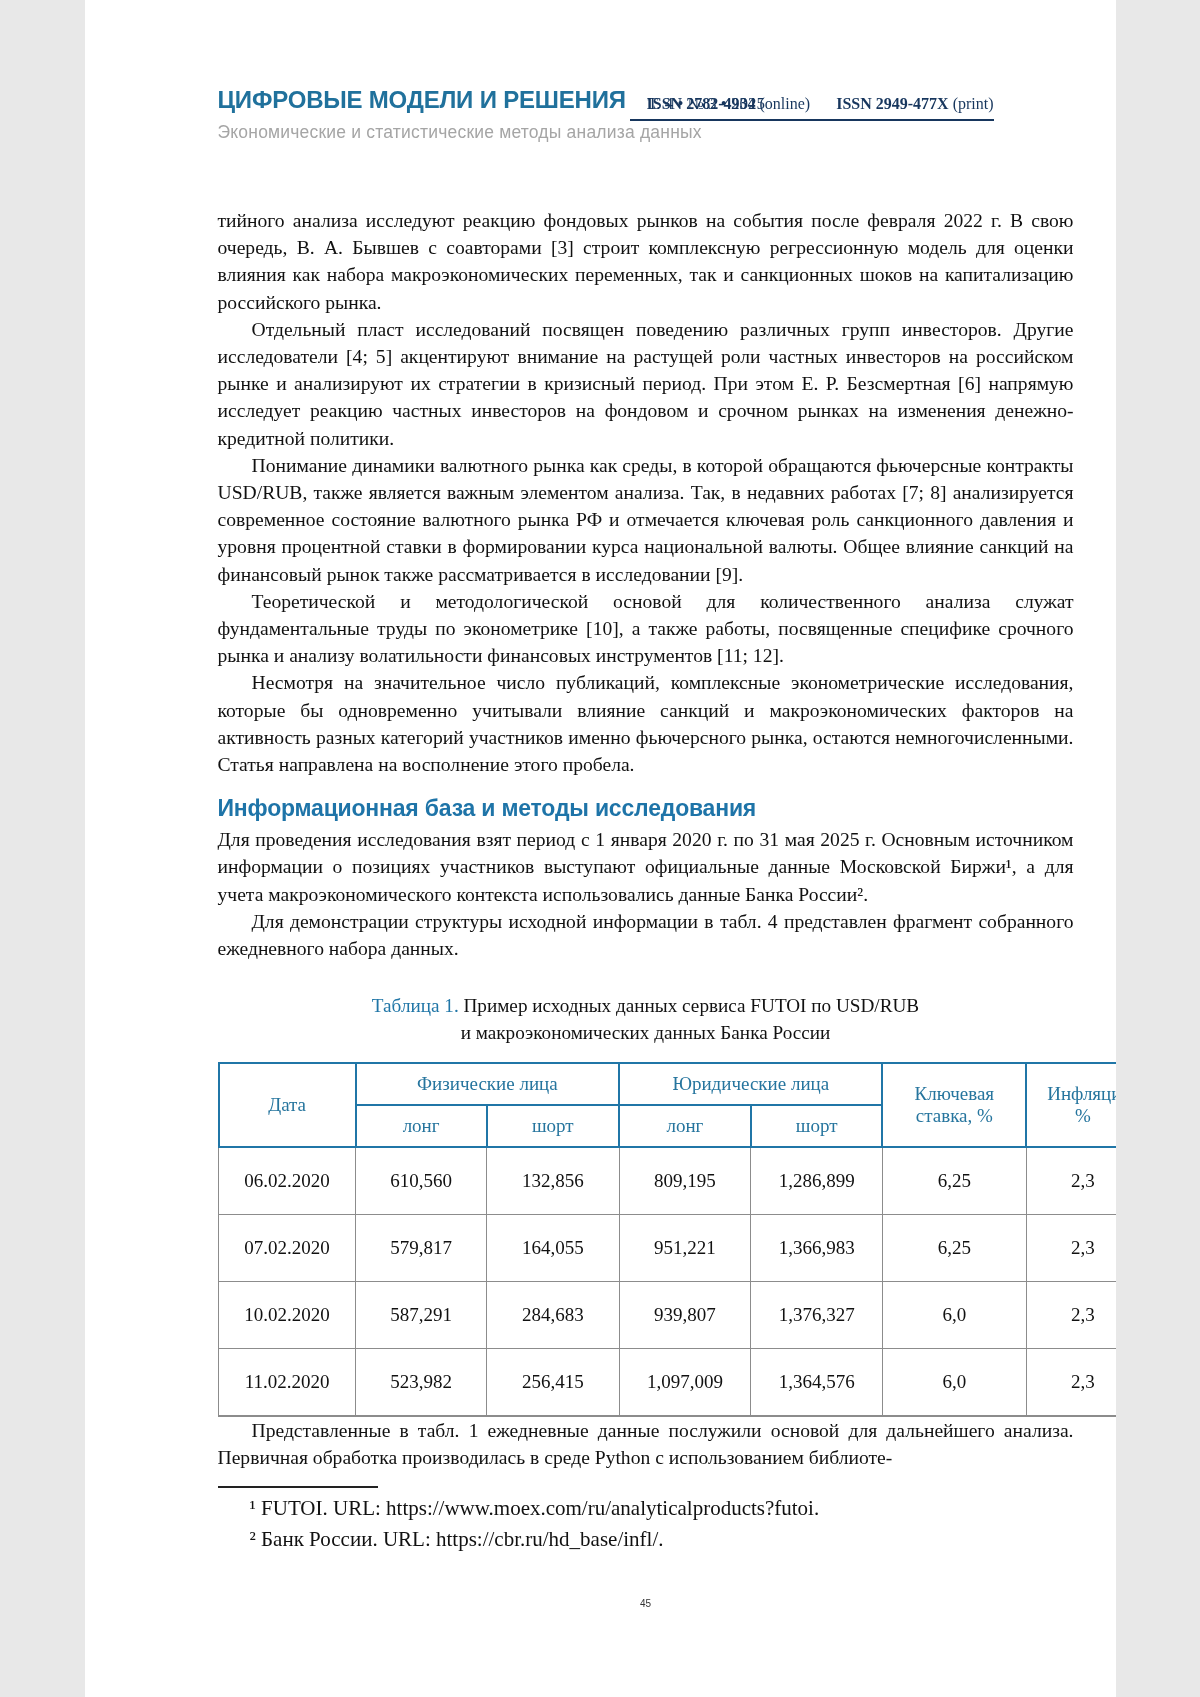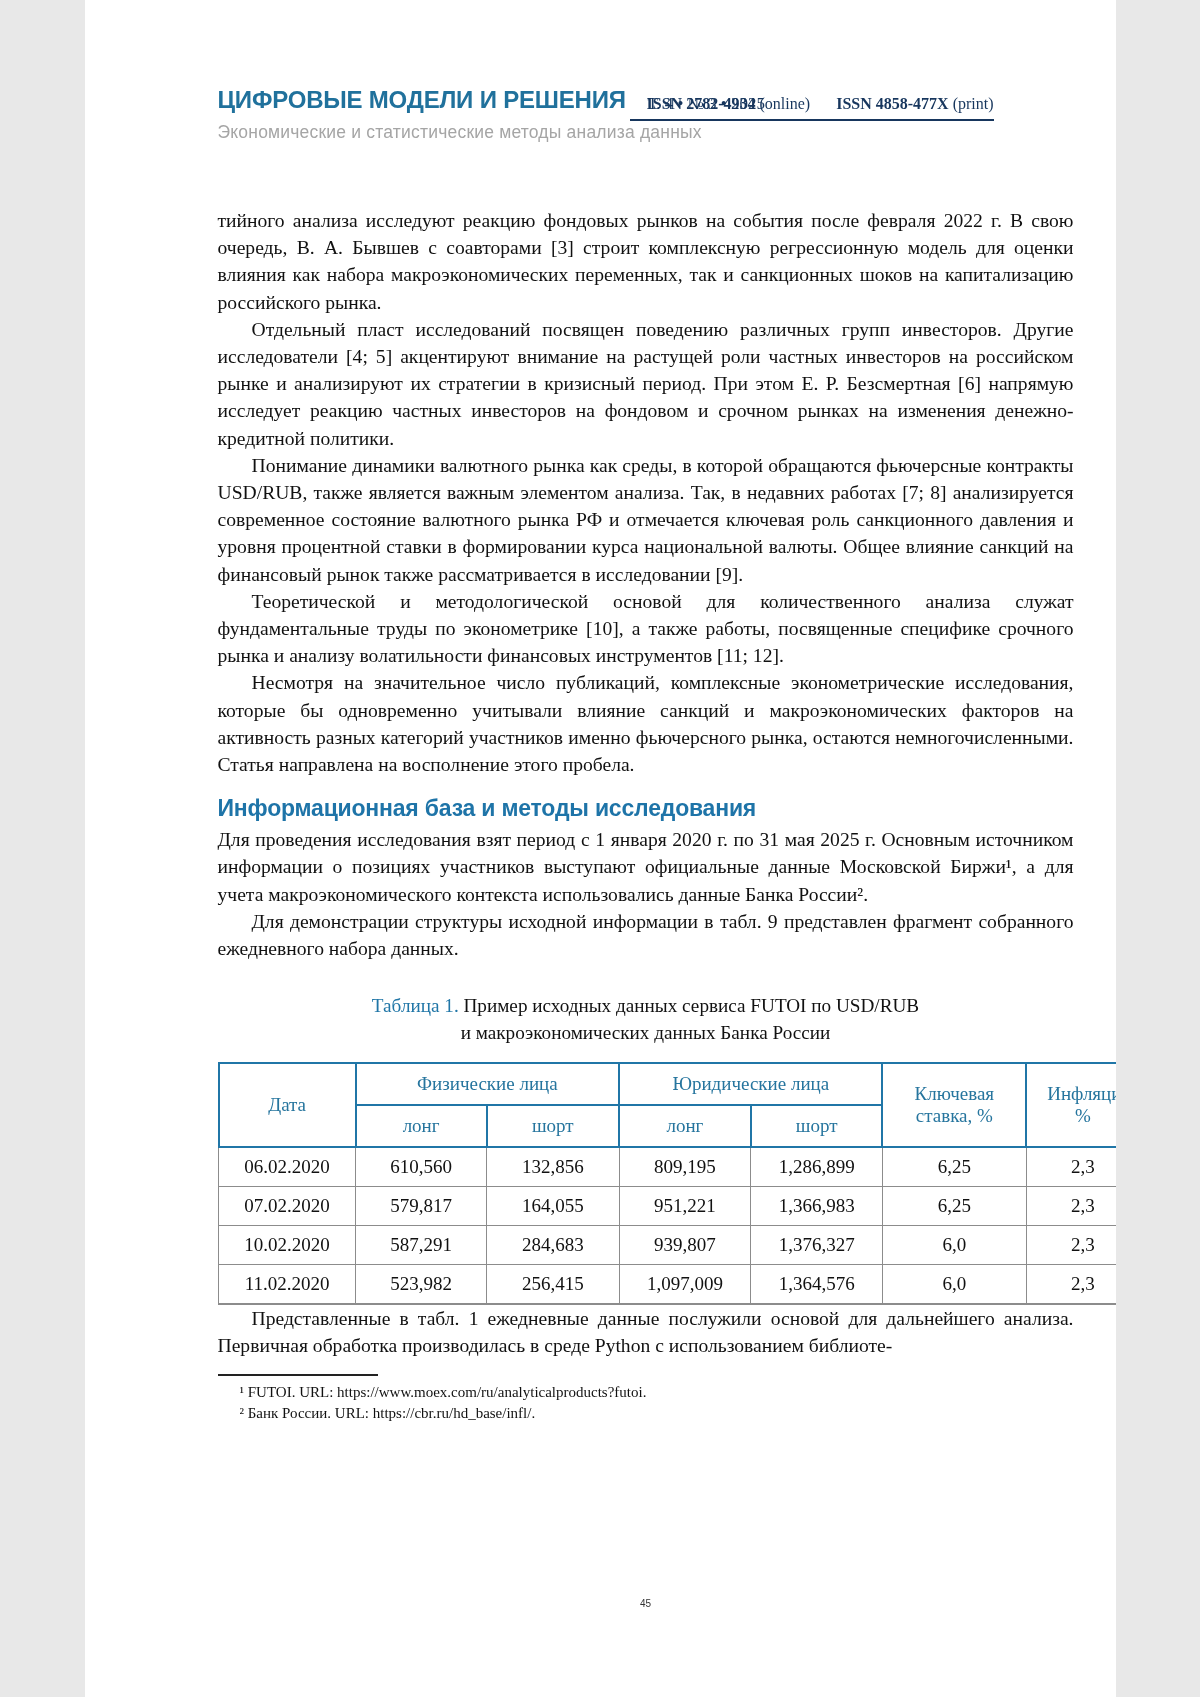--- a/index.html
+++ b/index.html
@@ -73,66 +73,66 @@
   }
   table.data-table th{
     border:2px solid #2076A7;
     color:#26759E;font-weight:normal;
     text-align:center;vertical-align:middle;
     height:38px;padding:1px 20px;
   }
   table.data-table td{
     border:1px solid #8C8C8C;
     text-align:center;vertical-align:middle;
-    height:36px;padding:1px 4px;color:#111;
+    height:36px;padding:15px 4px;color:#111;
   }
   table.data-table{border-bottom:2px solid #8C8C8C;}
   
   .closing{margin-top:22px;}
   .footnote-rule{
     width:160px;height:2px;background:#222;
     margin:14px 0 6px 0;
   }
   .footnote{
-    margin:0;
-    font-size:15px;line-height:21.5px;
+    margin:10px;
+    font-size:21px;line-height:21.5px;
     text-indent:22px;text-align:left;
   }
   .page-number{
     position:absolute;left:133px;width:856px;top:1598px;
     text-align:center;
     font-family:"Liberation Sans", sans-serif;
     font-size:10px;color:#333;
   }
 </style>
 </head>
 <body>
 
 <div class="page">
 
   <div class="journal-title">ЦИФРОВЫЕ МОДЕЛИ И РЕШЕНИЯ</div>
   <div class="volume-info">Т. 4 • № 3 • 2025</div>
   <div class="issn-block">
-    <b>ISSN 2782-4934</b><span> (online)</span><span class="issn-gap"></span><b>ISSN 4858-477X</b><span> (print)</span>
+    <b>ISSN 2782-4934</b><span> (online)</span><span class="issn-gap"></span><b>ISSN 2949-477X</b><span> (print)</span>
   </div>
   <div class="header-rule"></div>
   <div class="section-subtitle">Экономические и статистические методы анализа данных</div>
 
   <div class="main-col">
 
     <p class="body-par">тийного анализа исследуют реакцию фондовых рынков на события после февраля 2022 г. В свою очередь, В. А. Бывшев с соавторами [3] строит комплексную регрессионную модель для оценки влияния как набора макроэкономических переменных, так и санкционных шоков на капитализацию российского рынка.</p>
     <p class="body-par indent">Отдельный пласт исследований посвящен поведению различных групп инвесторов. Другие исследователи [4; 5] акцентируют внимание на растущей роли частных инвесторов на российском рынке и анализируют их стратегии в кризисный период. При этом Е. Р. Безсмертная [6] напрямую исследует реакцию частных инвесторов на фондовом и срочном рынках на изменения денежно-кредитной политики.</p>
     <p class="body-par indent">Понимание динамики валютного рынка как среды, в которой обращаются фьючерсные контракты USD/RUB, также является важным элементом анализа. Так, в недавних работах [7; 8] анализируется современное состояние валютного рынка РФ и отмечается ключевая роль санкционного давления и уровня процентной ставки в формировании курса национальной валюты. Общее влияние санкций на финансовый рынок также рассматривается в исследовании [9].</p>
     <p class="body-par indent">Теоретической и методологической основой для количественного анализа служат фундаментальные труды по эконометрике [10], а также работы, посвященные специфике срочного рынка и анализу волатильности финансовых инструментов [11; 12].</p>
     <p class="body-par indent">Несмотря на значительное число публикаций, комплексные эконометрические исследования, которые бы одновременно учитывали влияние санкций и макроэкономических факторов на активность разных категорий участников именно фьючерсного рынка, остаются немногочисленными. Статья направлена на восполнение этого пробела.</p>
 
     <h2 class="section-heading">Информационная база и методы исследования</h2>
 
     <p class="body-par">Для проведения исследования взят период с 1 января 2020 г. по 31 мая 2025 г. Основным источником информации о позициях участников выступают официальные данные Московской Биржи¹, а для учета макроэкономического контекста использовались данные Банка России².</p>
-    <p class="body-par indent">Для демонстрации структуры исходной информации в табл. 9 представлен фрагмент собранного ежедневного набора данных.</p>
+    <p class="body-par indent">Для демонстрации структуры исходной информации в табл. 4 представлен фрагмент собранного ежедневного набора данных.</p>
 
     <div class="table-caption">
       <span class="cap-label">Таблица 1.</span><span> Пример исходных данных сервиса FUTOI по USD/RUB</span><br>
       <span>и макроэкономических данных Банка России</span>
     </div>
 
     <table class="data-table">
       <colgroup>
         <col style="width:14.9%">
           <col style="width:14.2%">

